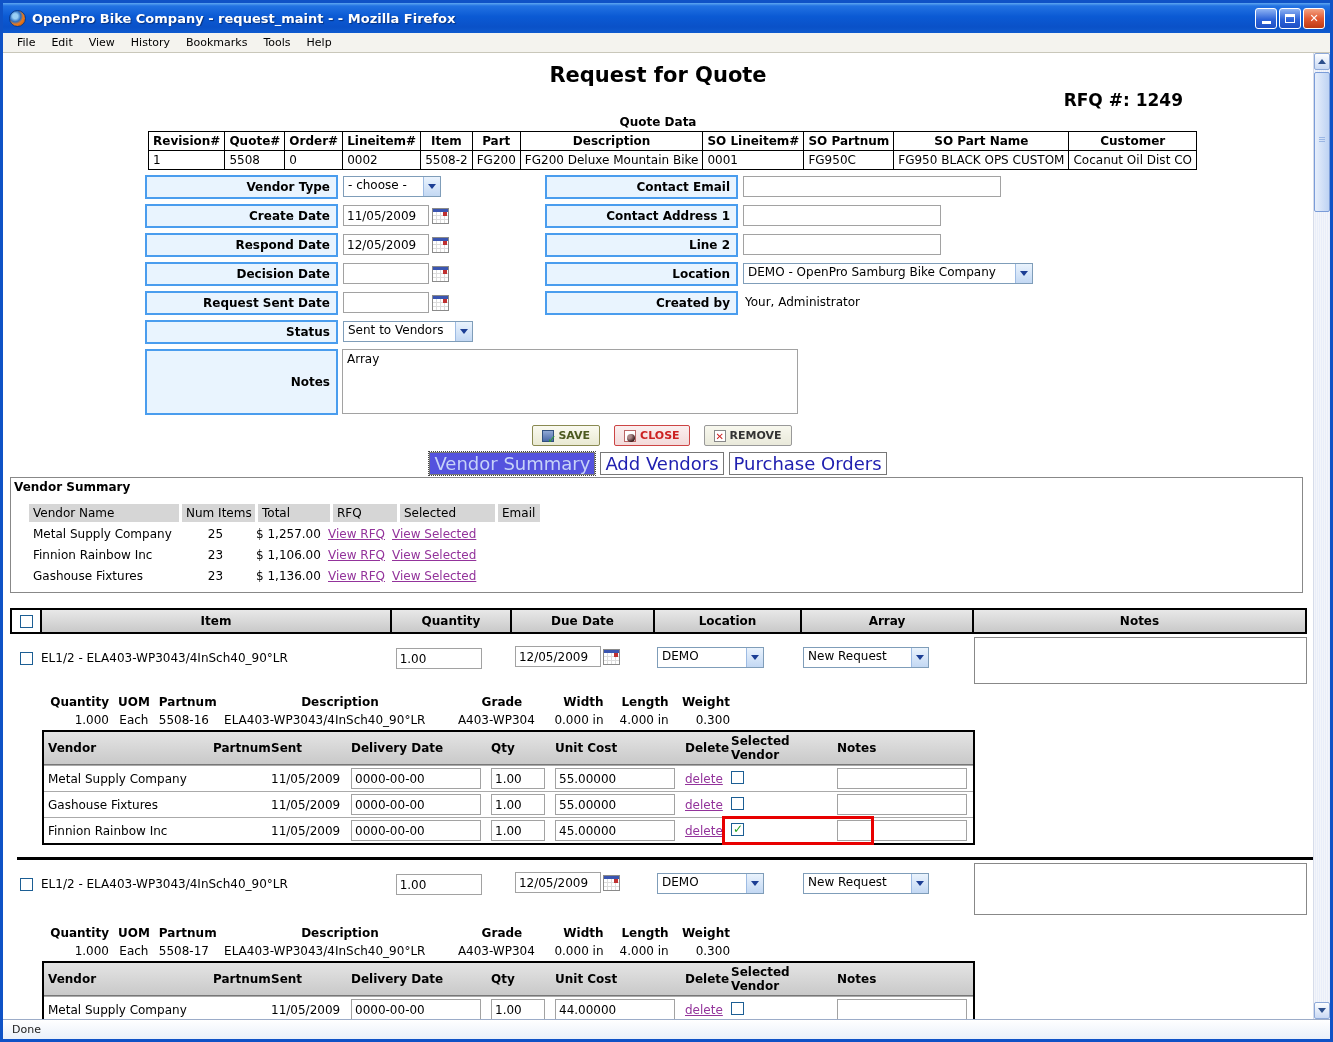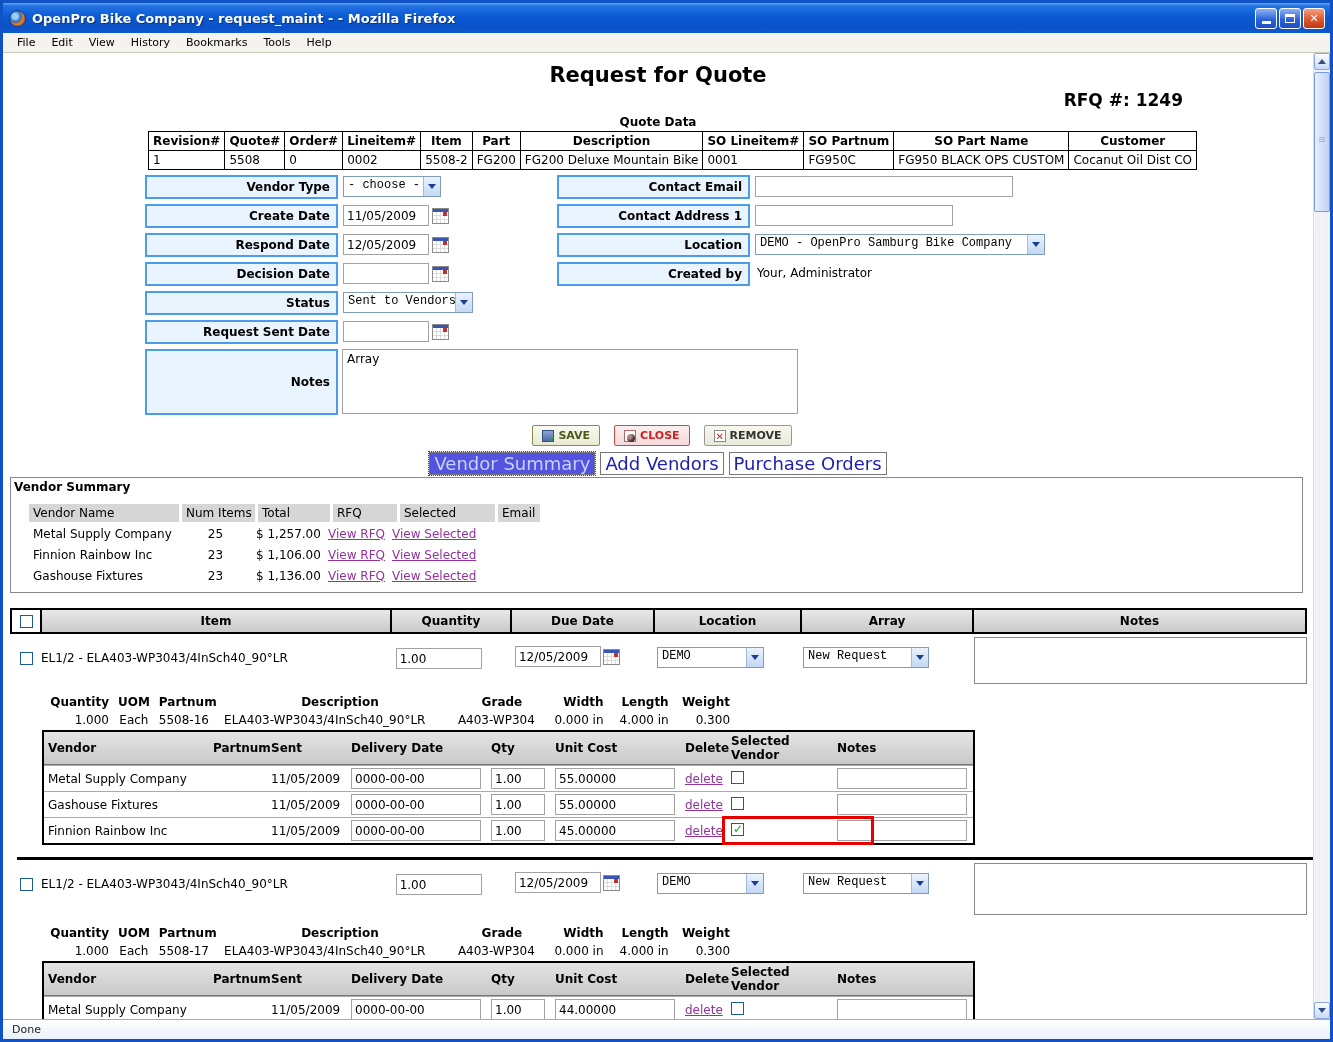--- a/index.html
+++ b/index.html
@@ -49,32 +49,32 @@
   .qcaption { text-align:center; font-weight:bold; margin-top:5px; }
 
   table.quote { border-collapse:collapse; margin:2px 0 0 145px; }
   table.quote th, table.quote td { border:1px solid #000; font-size:12px; padding:1px 4px; height:19px; white-space:nowrap; }
   table.quote th { font-weight:bold; text-align:center; }
   table.quote td { text-align:left; }
 
   
   .formblock { position:relative; height:243px; margin-top:5px; }
   .fcol { position:absolute; top:0; }
-  .fcol.left { left:142px; } .fcol.right { left:554px; }
+  .fcol.left { left:142px; } .fcol.right { left:542px; }
   .frow { display:flex; align-items:flex-start; margin-bottom:5px; }
   .flabel { width:193px; height:24px; background:#E9F4FE; border:2px solid #4A9DEE; font-weight:bold;
     display:flex; align-items:center; justify-content:flex-end; padding-right:6px; flex:0 0 193px; }
   .flabel.tall { height:66px; }
   .ffield { margin-left:5px; display:flex; align-items:center; gap:3px; margin-top:1px; }
   input.txt { border:1px solid #A2A2A2; height:21px; font-family:inherit; font-size:12px; padding:0 3px; }
   .w86{width:86px}.w98{width:98px}.w130{width:130px}.w198{width:198px}.w258{width:258px}
   textarea.notes-main { width:456px; height:65px; border:1px solid #A2A2A2; font-family:inherit; font-size:12px; padding:2px 4px; resize:none; margin-left:4px; }
   .plainval { margin-left:7px; margin-top:4px; }
 
-  .sel { display:inline-flex; align-items:stretch; border:1px solid #7F9DB9; background:#fff; height:21px; font-size:12px;font-family:Liberation Mono, monospace; }
+  .sel { display:inline-flex; align-items:stretch; border:1px solid #7F9DB9; background:#fff; height:21px; font-size:12px; }
   .sel .val { padding:1px 4px 0 4px; flex:1; white-space:nowrap; overflow:hidden; }
   .sel .abtn { width:17px; background:linear-gradient(180deg,#EAF3FD,#C3D8F3); border-left:1px solid #9DBBE3; display:flex; align-items:center; justify-content:center; flex:0 0 17px; }
   .arrow-down { width:0; height:0; border-left:4px solid transparent; border-right:4px solid transparent; border-top:5px solid #1C3E94; }
 
   .cal { width:17px; height:16px; border:1px solid #8A8A8A; background:#fff; position:relative; flex:0 0 17px;
     background-image:repeating-linear-gradient(90deg,transparent 0 3px,#DCDCDC 3px 4px),repeating-linear-gradient(0deg,transparent 0 3px,#DCDCDC 3px 4px); }
   .cal::before { content:""; position:absolute; top:0; left:0; right:0; height:3px; background:#3A55B0; }
   .cal::after { content:""; position:absolute; top:3px; right:1px; width:4px; height:4px; background:#C03030; }
 
   
@@ -242,52 +242,58 @@
               </div>
           </div>
           <div class="frow">
             <div class="flabel">Decision Date</div>
             <div class="ffield">
                 <input class="txt datein w86" value="" style="">
                 <span class="cal"></span>
               </div>
           </div>
           <div class="frow">
+            <div class="flabel">Request Sent Date</div>
+            <div class="ffield">
+                <input class="txt datein w86" value="" style="">
+                <span class="cal"></span>
+              </div>
+          </div>
+          <div class="frow">
             <div class="flabel">Status</div>
             <div class="ffield">
                 <span class="sel w130">
                   <span class="val">Sent to Vendors</span>
                   <span class="abtn">
                     <span class="arrow-down"></span>
                   </span>
                 </span>
               </div>
           </div>
           <div class="frow">
-            <div class="flabel">Request Sent Date</div>
-            <div class="ffield">
-                <input class="txt datein w86" value="" style="">
-                <span class="cal"></span>
-              </div>
-          </div>
-          <div class="frow">
             <div class="flabel tall">Notes</div>
             <textarea class="notes-main" style="">Array</textarea>
           </div>
         </div>
 
         <div class="fcol right">
           <div class="frow">
             <div class="flabel">Contact Email</div>
             <div class="ffield">
                 <input class="txt w258" value="" style="">
               </div>
           </div>
           <div class="frow">
             <div class="flabel">Contact Address 1</div>
+            <div class="ffield">
+                <input class="txt w198" value="" style="">
+              </div>
+          </div>
+          <div class="frow">
+            <div class="flabel">Line 2</div>
             <div class="ffield">
                 <input class="txt w198" value="" style="">
               </div>
           </div>
           <div class="frow">
             <div class="flabel">Location</div>
             <div class="ffield">
                 <span class="sel" style="width:290px">
                   <span class="val">DEMO - OpenPro Samburg Bike Company</span>
                   <span class="abtn">

